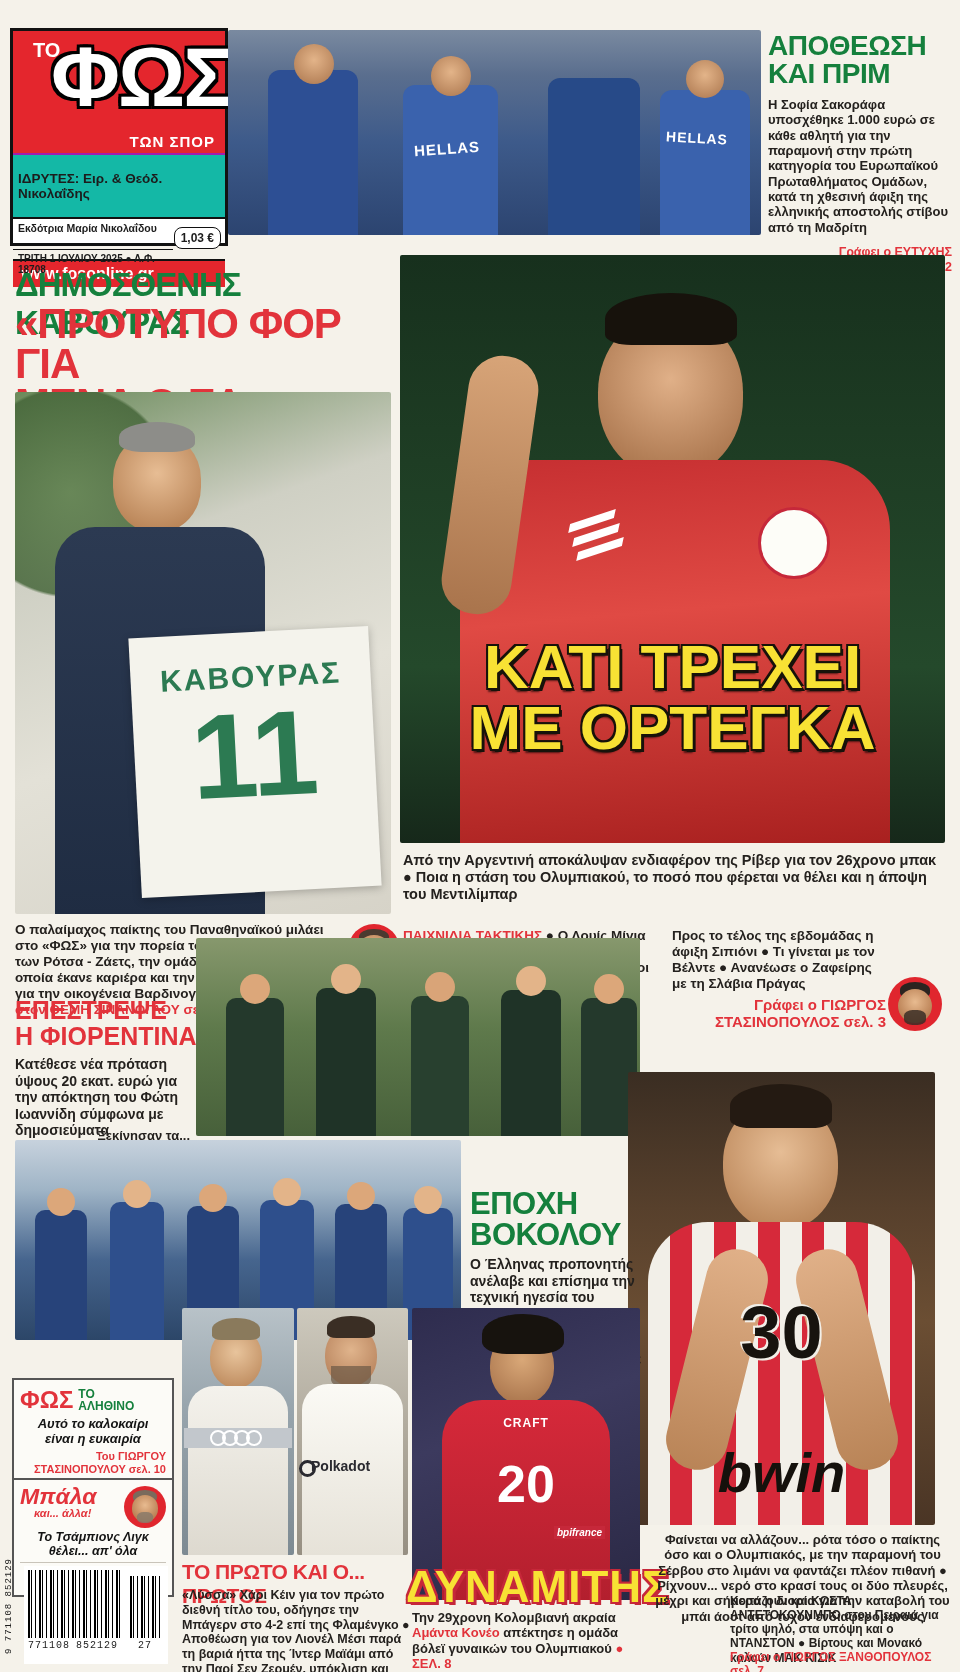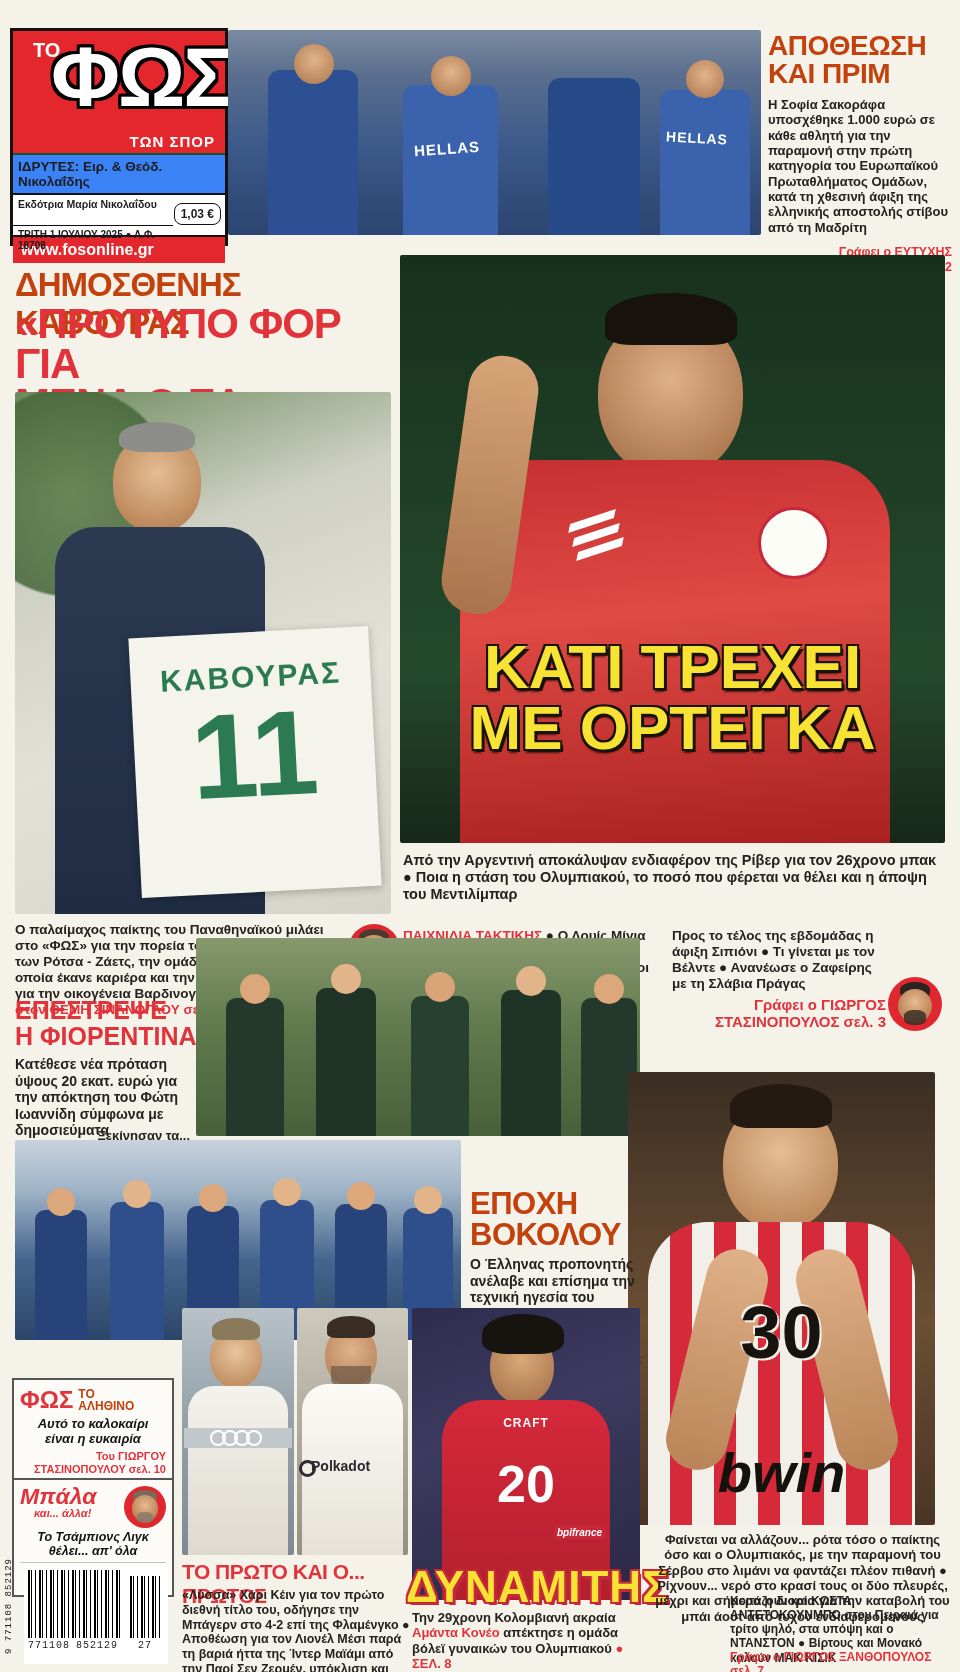--- a/index.html
+++ b/index.html
@@ -8,28 +8,28 @@
   .abs{position:absolute;}
   .photo{overflow:hidden;border-radius:2px;}
   
   .mast{left:10px;top:28px;width:212px;height:212px;border:3px solid #121212;background:#fff;}
   .mast-red{position:relative;height:122px;background:#e4262d;}
   .mast-to{position:absolute;left:20px;top:8px;color:#fff;font-weight:900;font-size:20px;}
   .mast-logo{position:absolute;left:38px;top:4px;font-size:84px;line-height:1;font-weight:900;color:#fff;
     letter-spacing:-2px;
     text-shadow:3px 3px 0 #000,-3px 3px 0 #000,3px -3px 0 #000,-3px -3px 0 #000,0 3px 0 #000,3px 0 0 #000,-3px 0 0 #000,0 -3px 0 #000;}
   .mast-tonspor{position:absolute;right:10px;bottom:3px;color:#fff;font-weight:900;font-size:15px;letter-spacing:1px;}
-  .mast-founders{border-top:2px solid #14532d;border-bottom:2px solid #111;font-weight:900;font-size:13.5px;padding:4px 5px;background:#3b82f6;}
+  .mast-founders{border-top:2px solid #a21caf;border-bottom:2px solid #111;font-weight:900;font-size:13.5px;padding:16px 5px;background:#14b8a6;}
   .mast-mid{position:relative;height:40px;border-bottom:2px solid #111;}
   .mast-pub{font-weight:700;font-size:10.5px;padding:3px 5px 15px;border-bottom:1.5px solid #111;width:150px;}
   .mast-date{font-weight:900;font-size:10px;padding:3px 5px;width:150px;}
   .mast-price{position:absolute;right:4px;top:8px;border:1.5px solid #111;border-radius:8px;font-weight:900;font-size:12px;padding:3px 6px;background:#fff;}
   .mast-www{background:#e4262d;color:#fff;font-weight:900;font-size:16px;padding:4px 8px;}
   
-  .h-blue{color:#c2410c;font-weight:900;}
+  .h-blue{color:#15803d;font-weight:900;}
   .h-red{color:#e2333b;font-weight:900;}
   .kicker{font-size:33px;letter-spacing:-1px;}
   .bighead{font-size:42px;line-height:.95;letter-spacing:-1px;}
   .yellow-head{color:#f8e234;font-weight:900;letter-spacing:0px;
     text-shadow:3px 3px 0 #17120a,-2px 2px 0 #17120a,2px -2px 0 #17120a,-2px -2px 0 #17120a,0 4px 2px rgba(0,0,0,.6);}
   .body-b{font-weight:700;line-height:1.18;color:#24211e;}
   .red-b{color:#e2333b;font-weight:900;}
   
   .avatar{border-radius:50%;position:relative;overflow:hidden;}
   .av-face{position:absolute;left:18%;top:22%;width:64%;height:64%;border-radius:50%;

